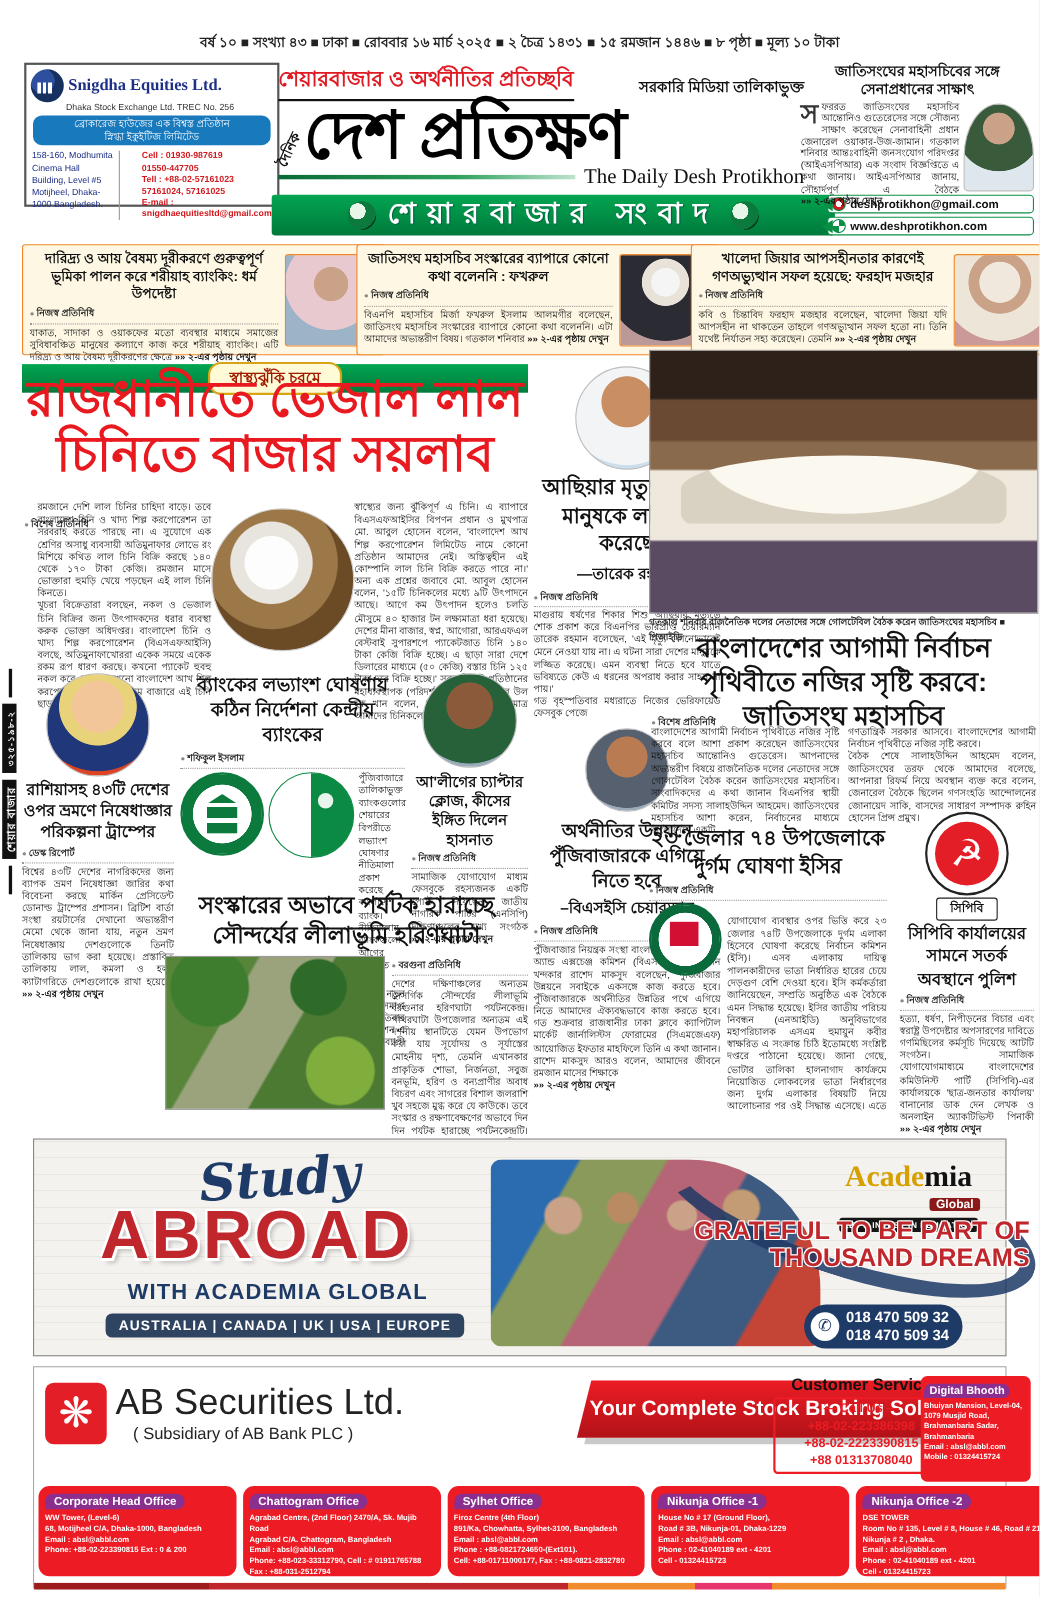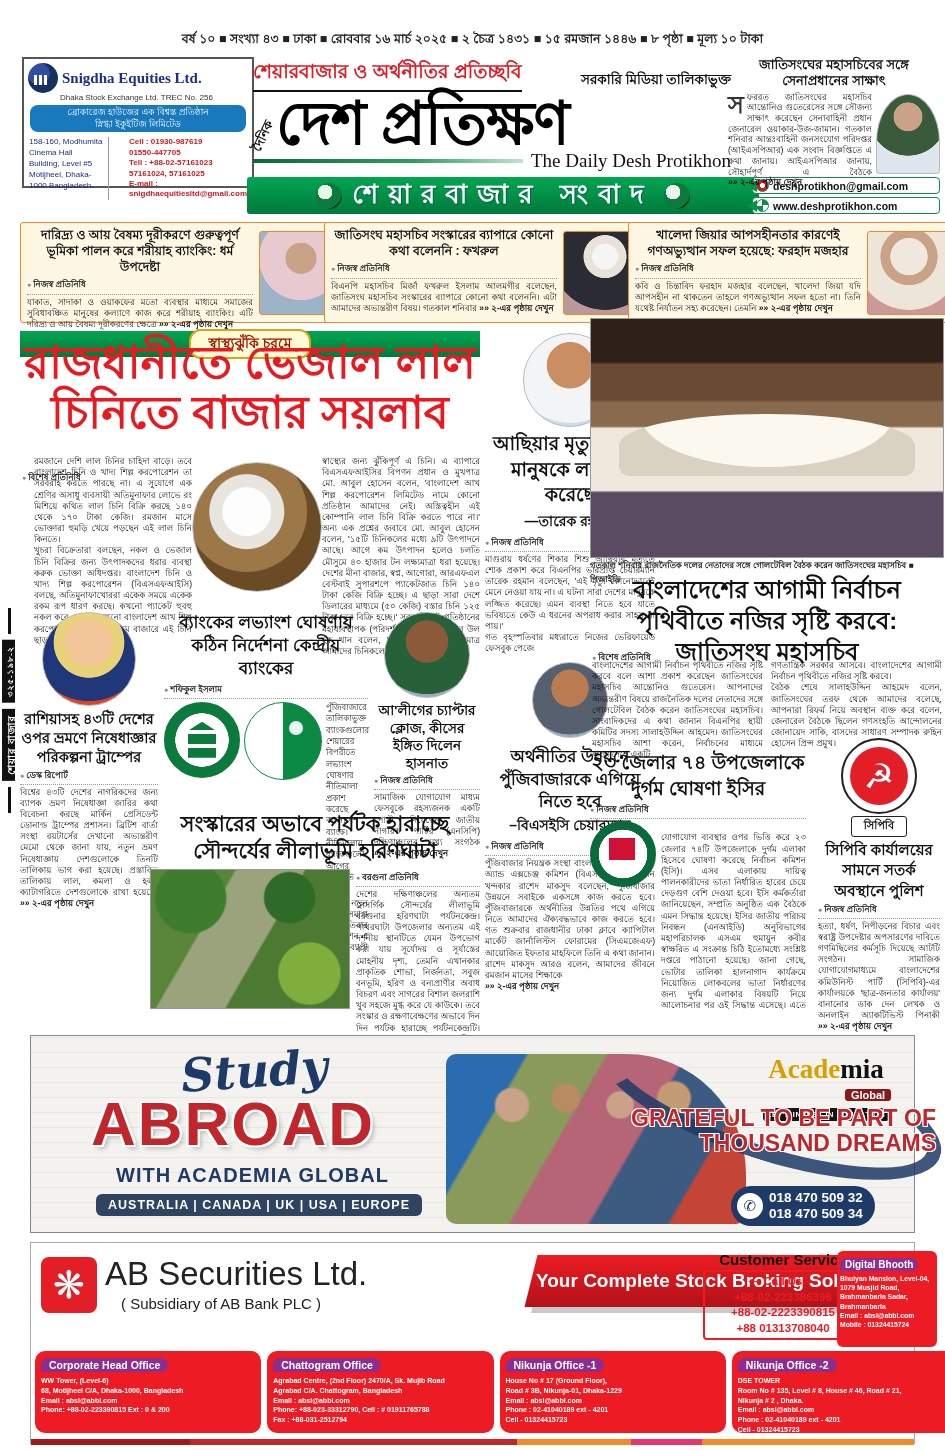--- a/index.html
+++ b/index.html
@@ -464,20 +464,28 @@
       </div>
       <div class="ab-card">
         <span class="ab-card-title">Chattogram Office</span>
         <div class="ab-card-body preline">Agrabad Centre, (2nd Floor) 2470/A, Sk. Mujib Road
 Agrabad C/A. Chattogram, Bangladesh
 Email : absl@abbl.com
 Phone: +88-023-33312790, Cell : # 01911765788
 Fax : +88-031-2512794</div>
       </div>
       <div class="ab-card">
+        <span class="ab-card-title">Sylhet Office</span>
+        <div class="ab-card-body preline">Firoz Centre (4th Floor)
+891/Ka, Chowhatta, Sylhet-3100, Bangladesh
+Email : absl@abbl.com
+Phone : +88-0821724650-(Ext101).
+Cell: +88-01711000177, Fax : +88-0821-2832780</div>
+      </div>
+      <div class="ab-card">
         <span class="ab-card-title">Nikunja Office -1</span>
         <div class="ab-card-body preline">House No # 17 (Ground Floor),
 Road # 3B, Nikunja-01, Dhaka-1229
 Email : absl@abbl.com
 Phone : 02-41040189 ext - 4201
 Cell - 01324415723</div>
       </div>
       <div class="ab-card">
         <span class="ab-card-title">Nikunja Office -2</span>
         <div class="ab-card-body preline">DSE TOWER

